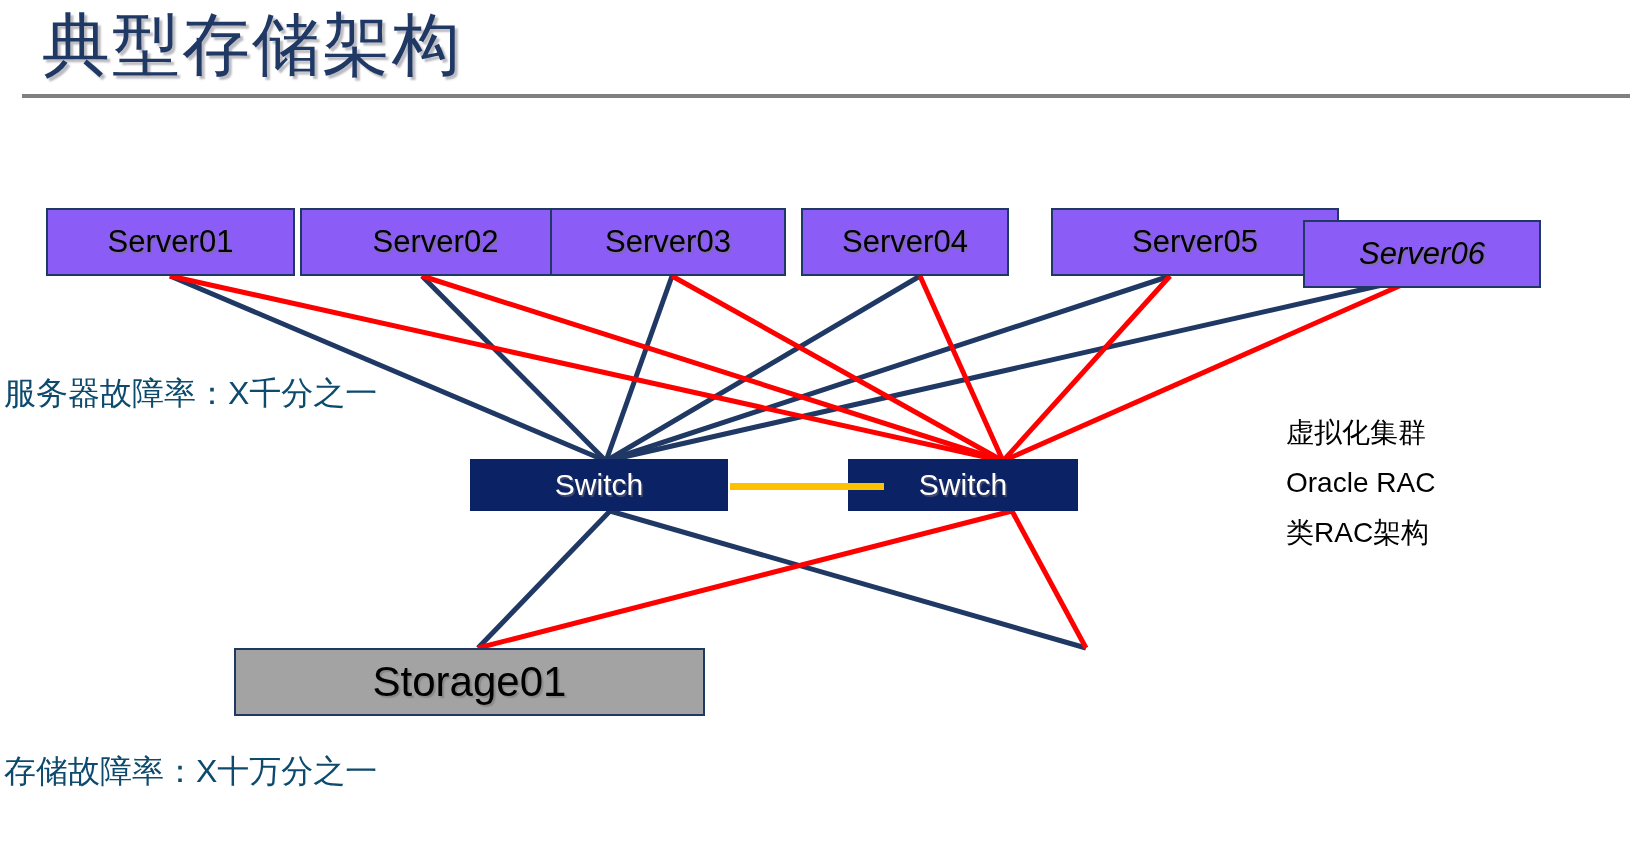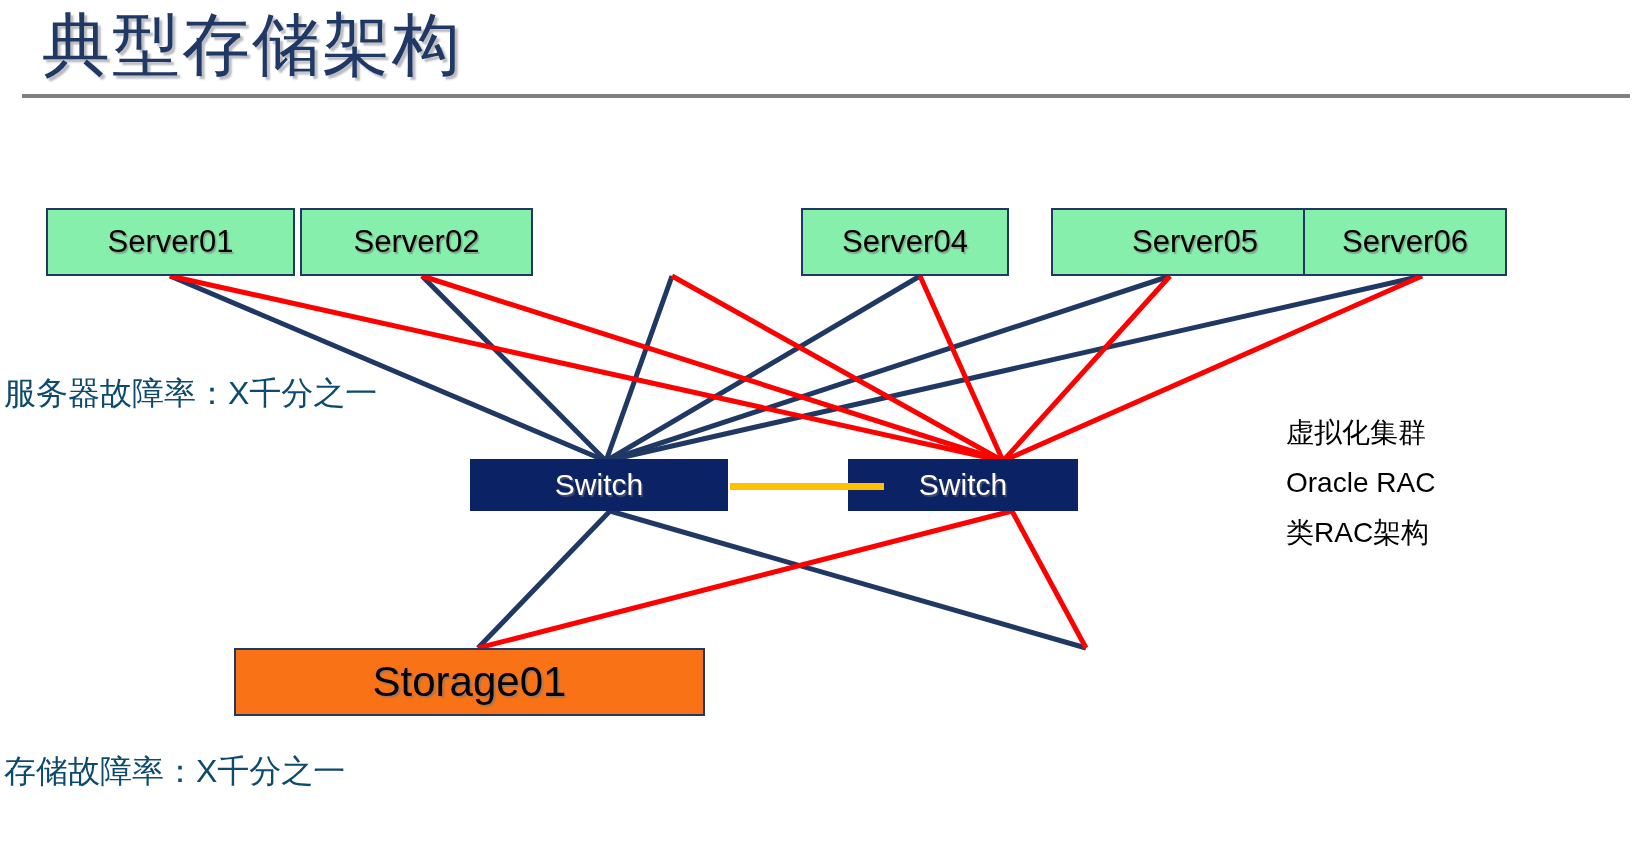--- a/index.html
+++ b/index.html
@@ -57,36 +57,36 @@
   
   .node {
     position: absolute;
     box-sizing: border-box;
     display: flex;
     align-items: center;
     justify-content: center;
     z-index: 5;
   }
   .server-node {
-    background: #86efac;
+    background: #8b5cf6;
     border: 2px solid #1f3864;
     height: 68px;
     font-size: 31px;
     color: #000000;
     text-shadow: 1.5px 1.5px 1px rgba(120,120,120,0.6);
   }
   .switch-node {
     background: #0b2265;
     height: 52px;
     font-size: 30px;
     color: #ffffff;
     text-shadow: 1.5px 1.5px 1px rgba(90,90,110,0.75);
   }
   .storage-node {
-    background: #f97316;
+    background: #a3a3a3;
     border: 2px solid #1f3864;
     height: 68px;
     font-size: 42px;
     color: #000000;
     text-shadow: 2px 2px 1px rgba(120,120,120,0.6);
   }
 
   
   .annotation {
     position: absolute;
@@ -132,45 +132,48 @@
       <line x1="1422" y1="276" x2="1003" y2="461" stroke="#FF0000" stroke-width="5"></line>
       <line x1="610" y1="511" x2="478" y2="648" stroke="#1F3864" stroke-width="5"></line>
       <line x1="610" y1="511" x2="1086" y2="648" stroke="#1F3864" stroke-width="5"></line>
       <line x1="1012" y1="511" x2="478" y2="648" stroke="#FF0000" stroke-width="5"></line>
       <line x1="1012" y1="511" x2="1086" y2="648" stroke="#FF0000" stroke-width="5"></line>
     </svg>
 
 <div class="node server-node" style="left: 46px; top: 208px; width: 249px;">
       <span>Server01</span>
     </div>
-    <div class="node server-node" style="left: 300px; top: 208px; width: 233px;">
+    <div class="node server-node" style="left: 300px; top: 208px; width: 271px;">
       <span>Server02</span>
+    </div>
+    <div class="node server-node" style="left: 550px; top: 208px; width: 236px;">
+      <span>Server03</span>
     </div>
     <div class="node server-node" style="left: 801px; top: 208px; width: 208px;">
       <span>Server04</span>
     </div>
     <div class="node server-node" style="left: 1051px; top: 208px; width: 288px;">
       <span>Server05</span>
     </div>
-    <div class="node server-node" style="left: 1303px; top: 208px; width: 204px;">
+    <div class="node server-node" style="left: 1303px; top: 220px; width: 238px; font-style: italic;">
       <span>Server06</span>
     </div>
     <div class="node switch-node" style="left: 470px; top: 459px; width: 258px;">
       <span>Switch</span>
     </div>
     <div class="node switch-node" style="left: 848px; top: 459px; width: 230px;">
       <span>Switch</span>
     </div>
     <div class="node storage-node" style="left: 234px; top: 648px; width: 471px;">
       <span>Storage01</span>
     </div>
     <div style="position: absolute; z-index: 7; left: 730px; top: 483px; width: 154px; height: 7px; background: rgb(255, 192, 0);"></div>
   </div>
 
 <div class="annotation" id="server-failure-note">服务器故障率：X千分之一</div>
 
-<div class="annotation" id="storage-failure-note">存储故障率：X千分之一</div>
+<div class="annotation" id="storage-failure-note">存储故障率：X十万分之一</div>
 
 <div id="cluster-note">
   <div>虚拟化集群</div>
   <div>Oracle RAC</div>
   <div>类RAC架构</div>
 </div>
 
 </body></html>

